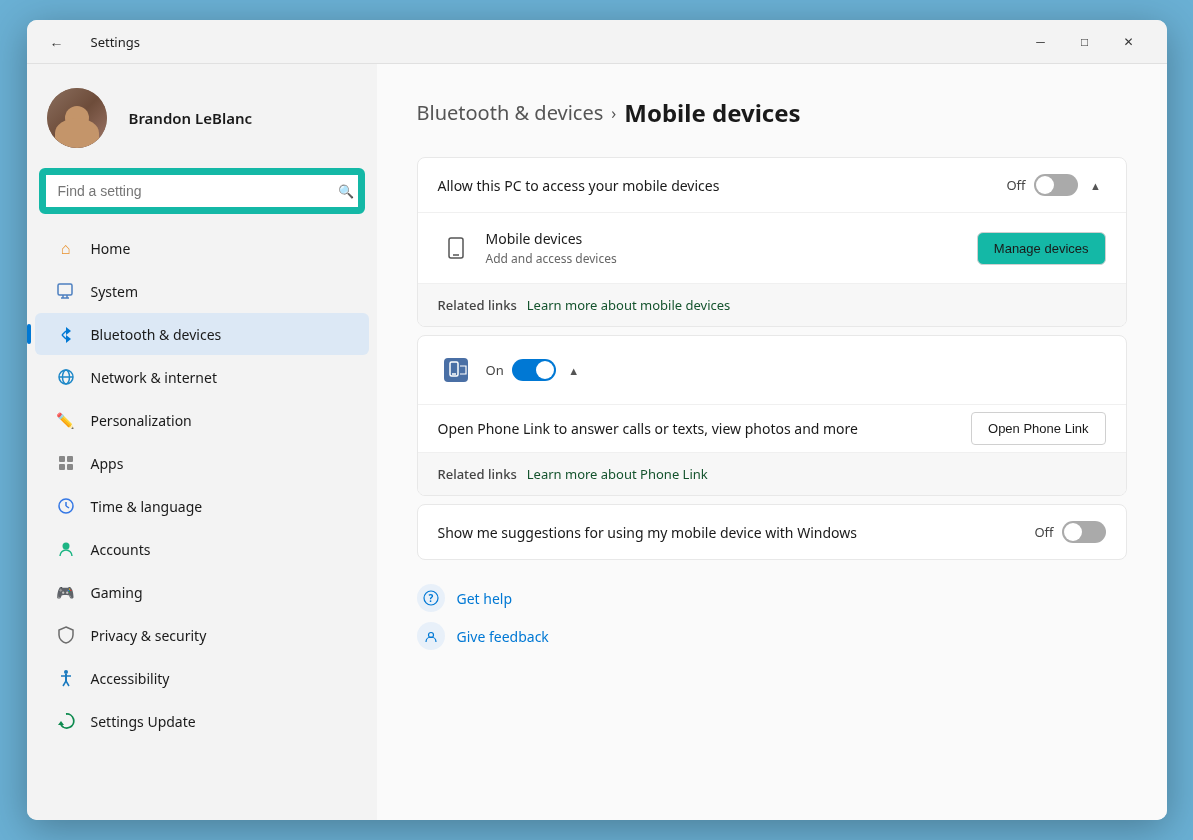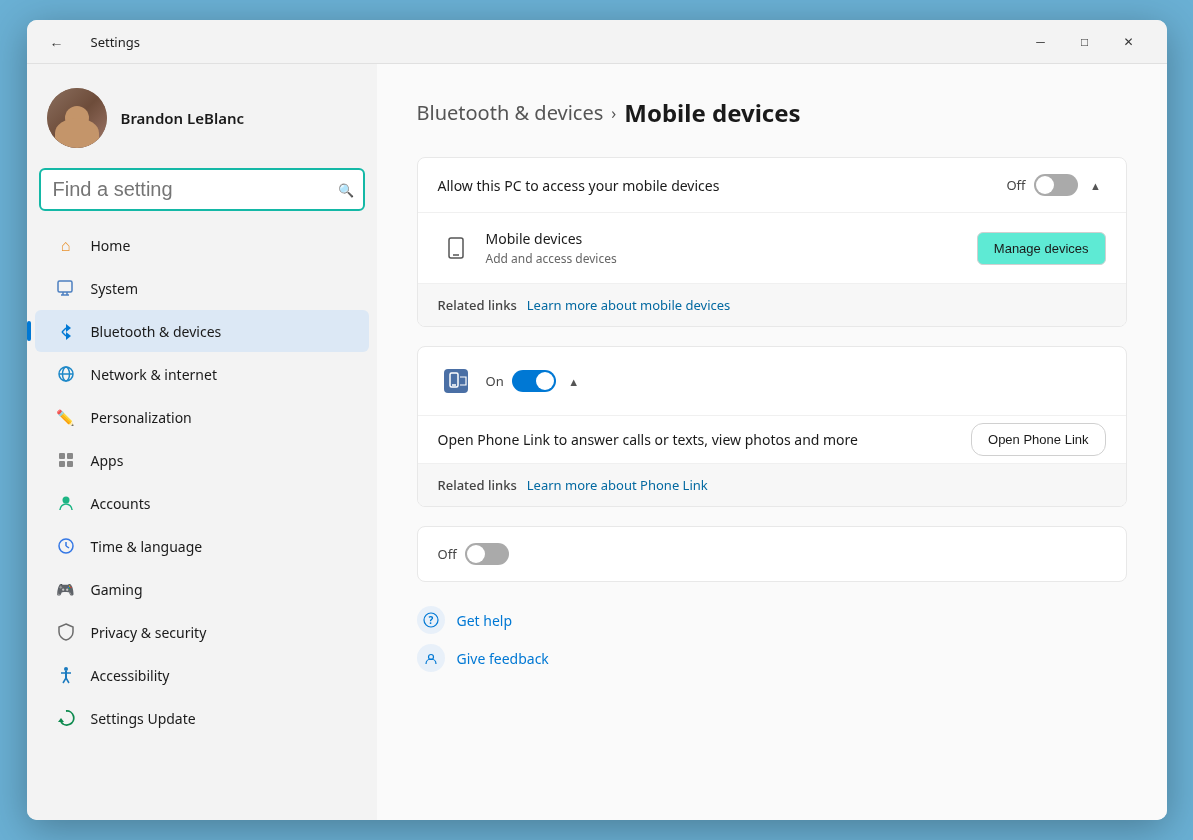--- a/index.html
+++ b/index.html
@@ -70,21 +70,21 @@
       display: flex;
       flex-direction: column;
       padding: 16px 0;
       overflow-y: auto;
       flex-shrink: 0;
     }
     .user-profile {
       display: flex;
       align-items: center;
       padding: 8px 20px 20px;
-      gap: 14px;
+      gap: 22px;
     }
     .avatar {
       width: 60px; height: 60px;
       border-radius: 50%;
       background: #8b6f5e;
       overflow: hidden;
       flex-shrink: 0;
       display: flex; align-items: center; justify-content: center;
     }
     .avatar-img {
@@ -117,24 +117,24 @@
       font-weight: 600;
       color: #1a1a1a;
     }
     .search-bar {
       margin: 0 12px 12px;
       position: relative;
     }
     .search-input {
       width: 100%;
       padding: 8px 36px 8px 12px;
-      border: 2px solid #14b8a6;
+      border: 7px solid #14b8a6;
       border-radius: 6px;
       background: white;
-      font-size: 20px;
+      font-size: 14px;
       color: #14532d;
       outline: none;
     }
     .search-icon-wrap {
       position: absolute;
       right: 10px; top: 50%;
       transform: translateY(-50%);
       color: #555;
       font-size: 13px;
     }
@@ -194,21 +194,21 @@
     }
     .breadcrumb-current {
       font-size: 24px;
       font-weight: 700;
       color: #1a1a1a;
     }
     
     .card {
       background: white;
       border-radius: 8px;
-      margin-bottom: 19px;
+      margin-bottom: 8px;
       border: 1px solid #e8e8e8;
       overflow: hidden;
     }
     .card-row {
       display: flex;
       align-items: center;
       padding: 16px 20px;
       gap: 12px;
     }
     .card-row + .card-row {
@@ -268,33 +268,33 @@
     .chevron {
       width: 20px; height: 20px;
       display: flex; align-items: center; justify-content: center;
       color: #555;
       font-size: 11px;
       cursor: pointer;
     }
     
     .btn-manage {
       padding: 8px 16px;
-      background: #5eead4;
+      background: #14b8a6;
       border: 1px solid #d0d0d0;
       border-radius: 6px;
       font-size: 13px;
       cursor: pointer;
       color: #1a1a1a;
       white-space: nowrap;
     }
     .btn-open {
       padding: 8px 16px;
       background: white;
       border: 1px solid #d0d0d0;
-      border-radius: 12px;
+      border-radius: 4px;
       font-size: 13px;
       cursor: pointer;
       color: #1a1a1a;
       white-space: nowrap;
     }
     
     .related-links {
       display: flex;
       align-items: center;
       gap: 10px;
@@ -303,21 +303,21 @@
       border-top: 1px solid #f0f0f0;
       text-align: right;
     }
     .related-label {
       font-size: 13px;
       color: #444;
       font-weight: 500;
     }
     .related-link {
       font-size: 13px;
-      color: #0369a1;
+      color: #14532d;
       text-decoration: none;
       cursor: pointer;
     }
     
     .bottom-links {
       margin-top: 24px;
       display: flex;
       flex-direction: column;
       gap: 10px;
     }
@@ -440,35 +440,35 @@
               <rect x="10" y="2" width="6" height="6" rx="1" fill="#888"></rect>
               <rect x="2" y="10" width="6" height="6" rx="1" fill="#888"></rect>
               <rect x="10" y="10" width="6" height="6" rx="1" fill="#888"></rect>
             </svg>
           </div>
           <span class="nav-label">Apps</span>
         </div>
         <div class="nav-item">
           <div class="nav-icon">
             <svg width="18" height="18" viewBox="0 0 18 18" fill="none">
-              <circle cx="9" cy="6" r="3.5" fill="#1db584"></circle>
-              <path d="M3 16c0-3.3 2.7-6 6-6s6 2.7 6 6" stroke="#1db584" stroke-width="1.5" fill="none"></path>
-            </svg>
-          </div>
-          <span class="nav-label">Accounts</span>
-        </div>
-        <div class="nav-item">
-          <div class="nav-icon">
-            <svg width="18" height="18" viewBox="0 0 18 18" fill="none">
               <circle cx="9" cy="9" r="7" stroke="#3578e5" stroke-width="1.5" fill="none"></circle>
               <line x1="9" y1="5" x2="9" y2="9" stroke="#3578e5" stroke-width="1.5"></line>
               <line x1="9" y1="9" x2="12" y2="11" stroke="#3578e5" stroke-width="1.5"></line>
             </svg>
           </div>
           <span class="nav-label">Time &amp; language</span>
+        </div>
+        <div class="nav-item">
+          <div class="nav-icon">
+            <svg width="18" height="18" viewBox="0 0 18 18" fill="none">
+              <circle cx="9" cy="6" r="3.5" fill="#1db584"></circle>
+              <path d="M3 16c0-3.3 2.7-6 6-6s6 2.7 6 6" stroke="#1db584" stroke-width="1.5" fill="none"></path>
+            </svg>
+          </div>
+          <span class="nav-label">Accounts</span>
         </div>
         <div class="nav-item">
           <div class="nav-icon" style="font-size:15px;">🎮</div>
           <span class="nav-label">Gaming</span>
         </div>
         <div class="nav-item">
           <div class="nav-icon">
             <svg width="18" height="18" viewBox="0 0 18 18" fill="none">
               <path d="M9 1 L16 4 L16 9 C16 13 12.5 16.5 9 17 C5.5 16.5 2 13 2 9 L2 4 Z" stroke="#6c6c6c" stroke-width="1.5" fill="none"></path>
             </svg>
@@ -564,20 +564,23 @@
         </div>
 
         <div class="related-links">
           <span class="related-label">Related links</span>
           <a class="related-link">Learn more about Phone Link</a>
         </div>
       </div>
 
       <div class="card">
         <div class="card-row">
+          <div class="card-row-content">
+            <div class="card-row-title">Show me suggestions for using my mobile device with Windows</div>
+          </div>
           <div class="toggle-group">
             <span class="toggle-label">Off</span>
             <button class="toggle off"></button>
           </div>
         </div>
       </div>
 
       <div class="bottom-links">
         <a class="bottom-link">
           <div class="bottom-link-icon">

